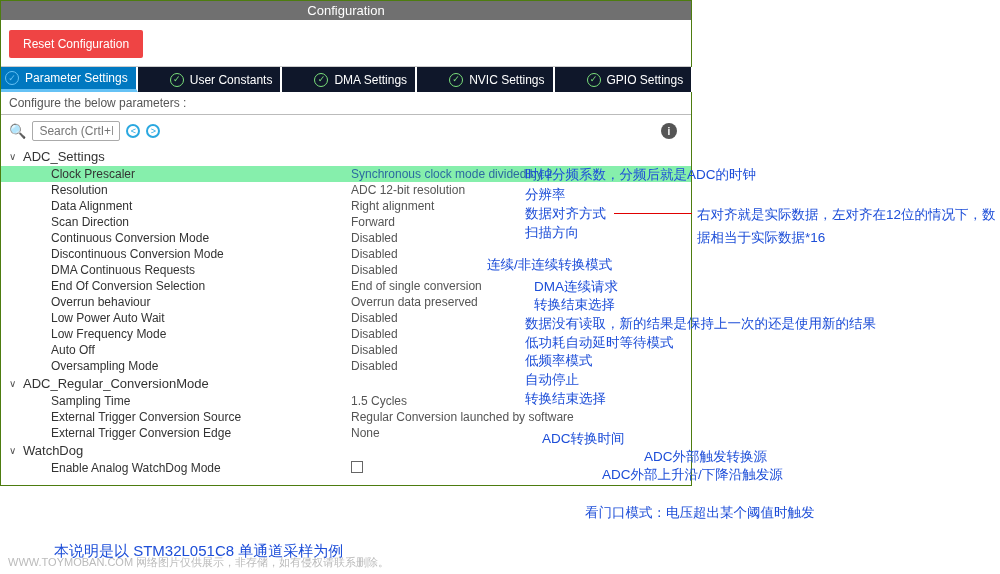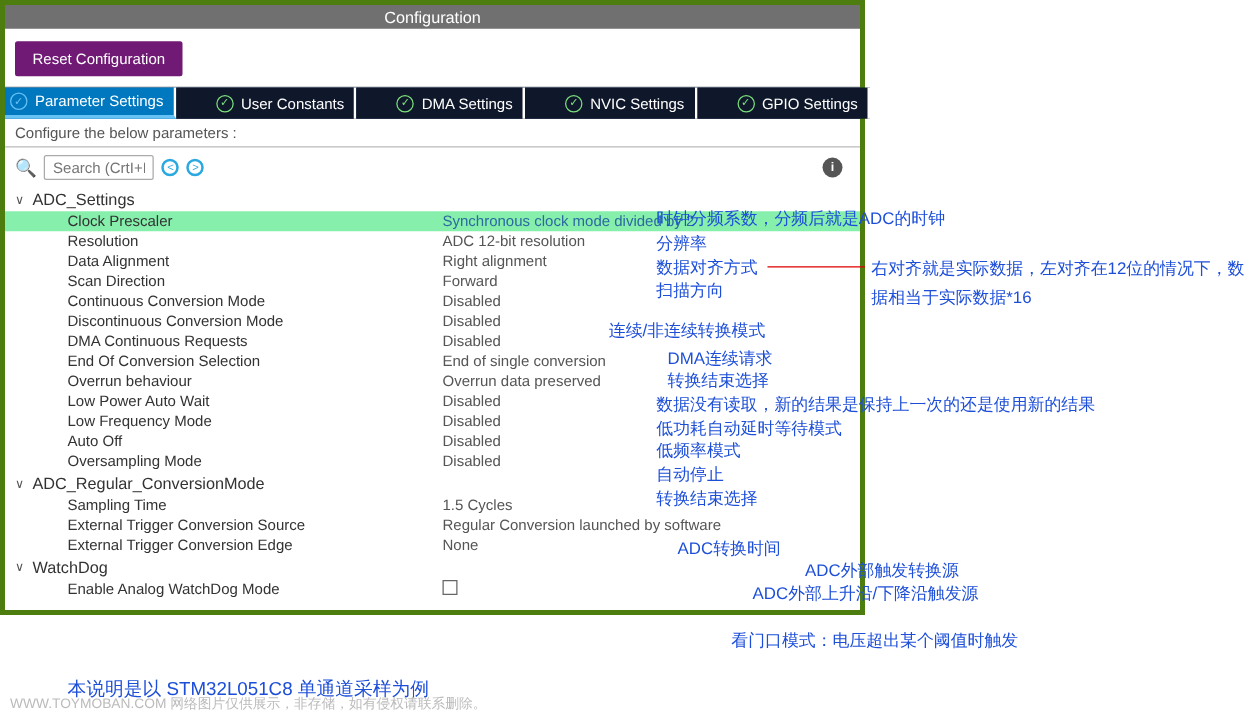--- a/index.html
+++ b/index.html
@@ -1,20 +1,20 @@
 <!DOCTYPE html>
 <html><head>
 <meta charset="utf-8">
 <style>
 * { margin: 0; padding: 0; box-sizing: border-box; font-family: Arial, sans-serif; }
 body { background: #fff; width: 1000px; height: 574px; position: relative; font-size: 12px; color: #333; }
-.container { width: 692px; border: 4px solid #4d7c0f; position: relative; }
+.container { width: 692px; border: 1px solid #4d7c0f; position: relative; }
 .title-bar { background: #707070; color: #fff; text-align: center; padding: 2px 0; font-size: 13px; }
 .toolbar { padding: 10px 8px 8px 8px; border-bottom: 1px solid #ccc; }
-.reset-btn { background: #701a75; color: #fff; border: none; padding: 7px 14px; font-size: 12px; cursor: pointer; border-radius: 2px; }
+.reset-btn { background: #ef4444; color: #fff; border: none; padding: 7px 14px; font-size: 12px; cursor: pointer; border-radius: 2px; }
 .tabs { display: flex; background: #1f4060; }
 .tab { display: flex; align-items: center; padding: 4px 8px 4px 4px; color: #fff; font-size: 12px; cursor: pointer; border-right: 2px solid #fff; white-space: nowrap; }
 .tab.active { background: #0078c0; border-bottom: 3px solid #66c2f5; }
 .tab.inactive { background: #0f172a; padding-left: 32px; }
 .tab-icon { width: 14px; height: 14px; margin-right: 6px; border-radius: 50%; border: 1.5px solid #7be07b; position: relative; display: flex; align-items: center; justify-content: center; }
 .tab-icon::after { content: "✓"; font-size: 9px; color: #7be07b; line-height: 1; }
 .tab-icon.blue { border-color: #66c2f5; }
 .tab-icon.blue::after { color: #66c2f5; }
 .subtitle { padding: 4px 8px; font-size: 12px; color: #555; border-bottom: 1px solid #bbb; }
 .search-row { display: flex; align-items: center; padding: 6px 8px; gap: 6px; }

